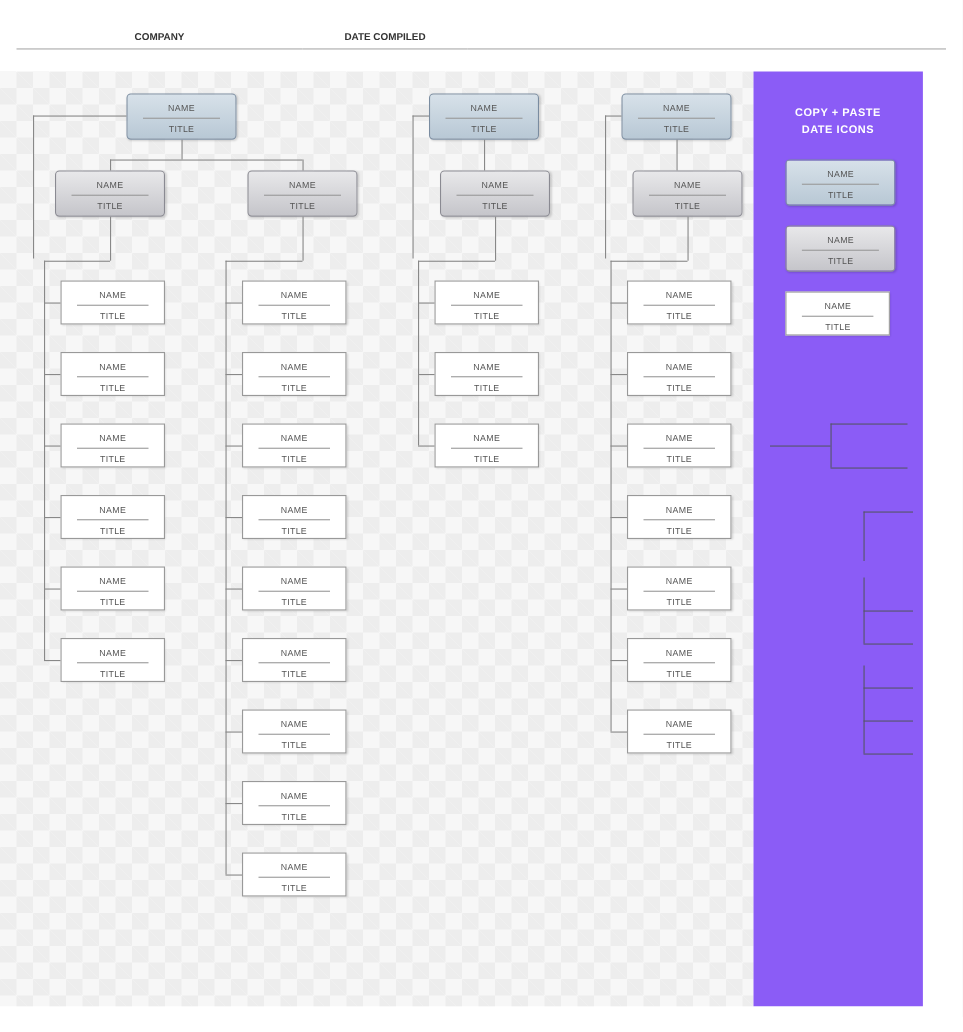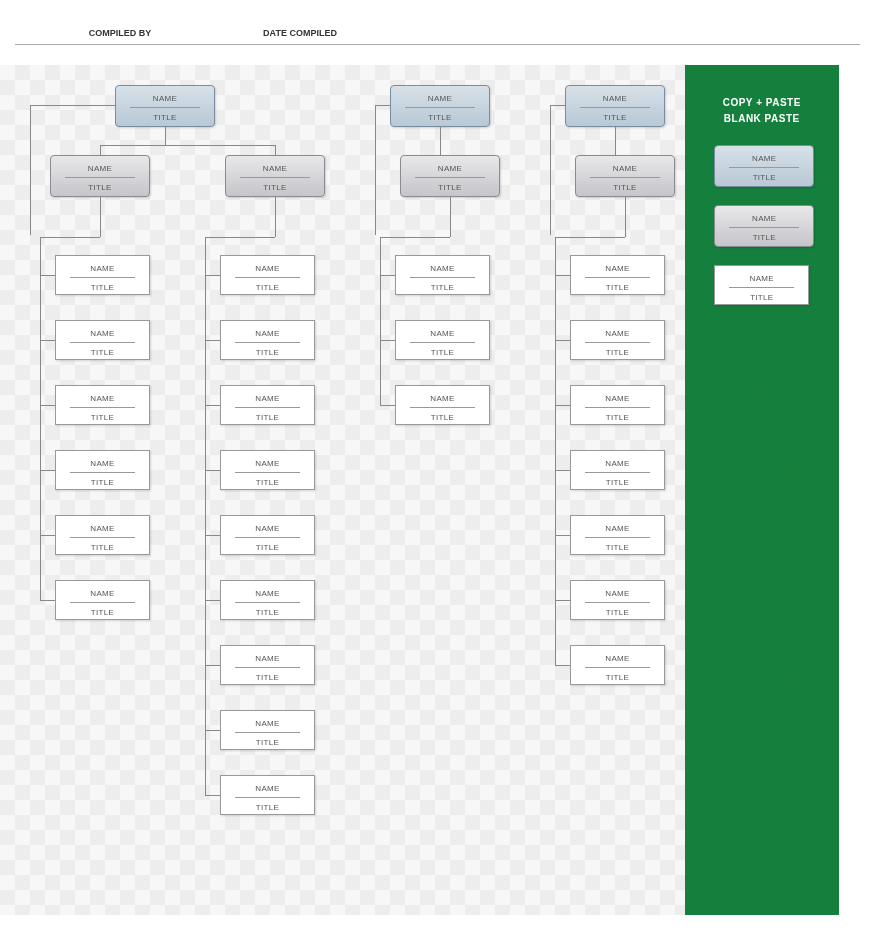--- a/index.html
+++ b/index.html
@@ -48,21 +48,21 @@
   height: 100%;
   background-color: #f7f7f7;
   background-image:
     linear-gradient(45deg, #ededed 25%, transparent 25%, transparent 75%, #ededed 75%),
     linear-gradient(45deg, #ededed 25%, transparent 25%, transparent 75%, #ededed 75%);
   background-size: 30px 30px;
   background-position: 0 0, 15px 15px;
 }
 .sidebar {
   width: 160px;
-  background: #15803d;
+  background: #8b5cf6;
   padding: 30px 15px;
   position: relative;
 }
 .sidebar-title {
   color: #fff;
   font-size: 10px;
   font-weight: bold;
   text-align: center;
   line-height: 1.6;
   letter-spacing: 0.5px;
@@ -118,21 +118,21 @@
 
 
 .sb-shape { position: absolute; }
 
 </style>
 </head>
 <body>
 
 <div class="header">
   <div class="meta-row">
-    <div class="meta-cell c2">COMPILED BY</div>
+    <div class="meta-cell c1">COMPANY</div>
     <div class="meta-cell c3">DATE COMPILED</div>
     <div class="meta-spacer"></div>
   </div>
 </div>
 
 <div class="canvas">
   <div class="chart-area" id="chart">
       <div class="abs node node-l1" style="left: 115px; top: 20px;">
         <span class="name">NAME</span>
         <span class="ttl">TITLE</span>
@@ -307,21 +307,21 @@
       <div class="conn hline" style="left: 555px; top: 535px; width: 15px;"></div>
       <div class="abs node node-l3" style="left: 570px; top: 580px;">
         <span class="name">NAME</span>
         <span class="ttl">TITLE</span>
       </div>
       <div class="conn hline" style="left: 555px; top: 600px; width: 15px;"></div>
     </div>
   <div class="sidebar">
     <div class="sidebar-title">
       <span>COPY + PASTE</span><br>
-      <span>BLANK PASTE</span>
+      <span>DATE ICONS</span>
     </div>
     <div class="sidebar-box">
       <div class="node node-l1">
         <span class="name">NAME</span>
         <span class="ttl">TITLE</span>
       </div>
     </div>
     <div class="sidebar-box">
       <div class="node node-l2">
         <span class="name">NAME</span>

